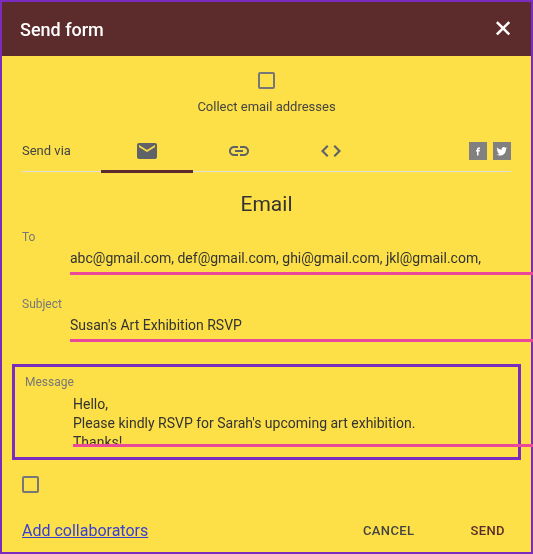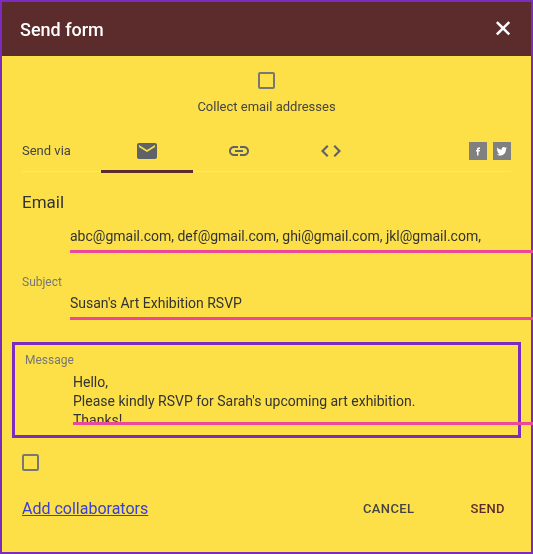--- a/index.html
+++ b/index.html
@@ -14,21 +14,21 @@
   .checkbox-label { font-size: 13px; color: #444; }
   .sendvia-row { display: flex; align-items: center; border-bottom: 1px solid #e0e0e0; height: 42px; }
   .sendvia-label { font-size: 13px; color: #444; margin-right: 30px; }
   .tab { width: 92px; height: 42px; display: flex; align-items: center; justify-content: center; cursor: pointer; position: relative; }
   .tab.active::after { content: ""; position: absolute; bottom: -1px; left: 0; right: 0; height: 3px; background: #5c2b2b; }
   .tab svg { fill: #5f6368; }
   .tab.active svg { fill: #5f6368; }
   .social { margin-left: auto; display: flex; gap: 6px; }
   .social-btn { width: 18px; height: 18px; background: #808080; display: flex; align-items: center; justify-content: center; cursor: pointer; }
   .social-btn svg { fill: #fff; width: 12px; height: 12px; }
-  .section-title { font-size: 17px; color: #333; padding: 20px 0 14px 0; }
+  .section-title { font-size: 21px; color: #333; padding: 20px 0 14px 0; text-align: center; }
   .field-label { font-size: 12px; color: #777; margin-bottom: 4px; }
   .field { border: none; border-bottom: 3px solid #ec4899; width: 100%; font-size: 14px; color: #333; padding: 2px 0 6px 0; background: transparent; outline: none; margin-left: 48px; }
   .field.multiline { resize: none; font-family: inherit; height: 54px; line-height: 1.35; }
   .field-group { margin-bottom: 22px; }
   .highlighted { border: 3px solid #7b2cbf; padding: 8px 10px 6px 10px; margin: 0 -10px 12px -10px; }
   .highlighted .field-group { margin-bottom: 0; }
   .include-row { display: flex; align-items: center; gap: 10px; padding: 4px 0 18px 0; }
   .footer { display: flex; align-items: center; padding: 4px 0; }
   .add-collab { color: #3740d4; font-size: 16px; text-decoration: underline; cursor: pointer; }
   .actions { margin-left: auto; display: flex; gap: 24px; }
@@ -81,20 +81,21 @@
           <svg viewBox="0 0 24 24">
               <path d="M22 6c-.8.4-1.6.6-2.5.8.9-.5 1.6-1.4 1.9-2.4-.8.5-1.8.9-2.7 1.1C17.9 4.6 16.8 4 15.5 4c-2.4 0-4.3 2-4.3 4.3 0 .3 0 .7.1 1C7.7 9.1 4.5 7.4 2.4 4.8c-.4.6-.6 1.4-.6 2.2 0 1.5.8 2.8 1.9 3.6-.7 0-1.4-.2-2-.5v.1c0 2.1 1.5 3.8 3.4 4.2-.4.1-.7.1-1.1.1-.3 0-.5 0-.8-.1.5 1.7 2.1 2.9 4 3-1.5 1.1-3.3 1.8-5.3 1.8H1c1.9 1.2 4.2 2 6.6 2 7.9 0 12.3-6.6 12.3-12.3v-.6c.8-.6 1.5-1.4 2.1-2.2z"></path>
             </svg>
         </div>
       </div>
     </div>
 
     <div class="section-title">Email</div>
 
     <div class="field-group">
+      <div class="field-label">To</div>
       <input class="field" value="abc@gmail.com, def@gmail.com, ghi@gmail.com, jkl@gmail.com," style="">
     </div>
 
     <div class="field-group">
       <div class="field-label">Subject</div>
       <input class="field" value="Susan's Art Exhibition RSVP" style="">
     </div>
 
     <div class="highlighted">
       <div class="field-group">

